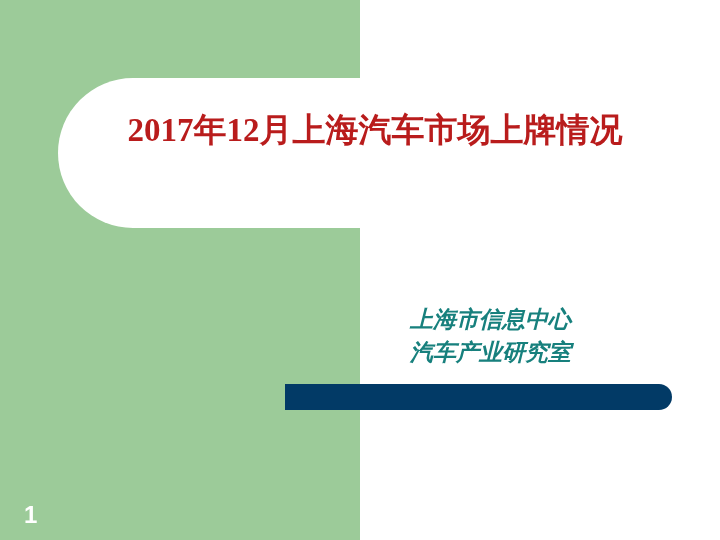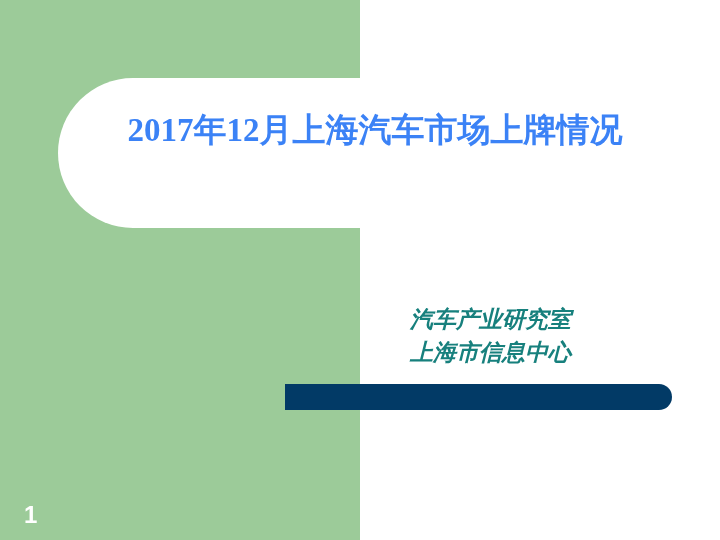--- a/index.html
+++ b/index.html
@@ -46,21 +46,21 @@
     border-bottom-right-radius: 0;
   }
 
   
   #title-block {
     position: absolute;
     left: 95px;
     top: 110px;
     width: 560px;
     text-align: center;
-    color: #3b82f6;
+    color: #b91c1c;
     font-family: "Liberation Serif", serif;
     font-size: 33px;
     font-weight: bold;
     line-height: 1.22;
     letter-spacing: 0px;
     white-space: nowrap;
   }
   #title-block .tline {
     display: block;
   }
@@ -117,21 +117,21 @@
 
   <div id="green-panel"></div>
 
   <div id="title-pill"></div>
 
   <div id="title-block">
     <span class="tline">2017年12月上海汽车市场上牌情况</span>
   </div>
 
   <div id="subtitle-block">
+    <span class="sline">上海市信息中心</span>
     <span class="sline">汽车产业研究室</span>
-    <span class="sline">上海市信息中心</span>
   </div>
 
   <div id="blue-bar"></div>
 
   <div id="page-number">1</div>
 
 </div>
 
 </body></html>

